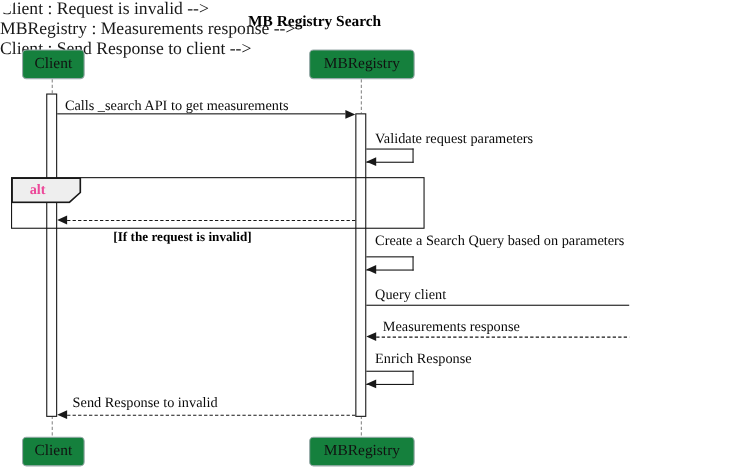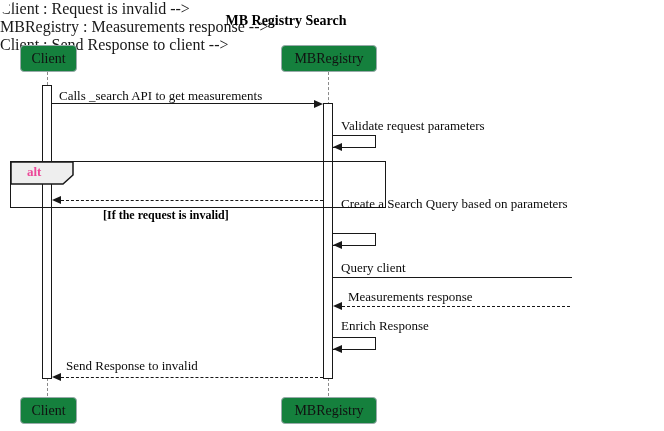--- a/index.html
+++ b/index.html
@@ -95,21 +95,21 @@
     </svg>
     <div class="alt-op" style="left:27px;top:164px;">alt</div>
     <div class="alt-guard" style="left:103px;top:182px;margin-top:26px;">[If the request is invalid]</div>
      Client : Request is invalid --&gt;
     <div class="line dashed" style="left:61px;top:200px;width:262px;"></div>
     <div class="ah left" style="left:52px;top:196px;"></div>
   </div>
 
   
   <div>
-    <div class="msg-label" style="left:341px;top:196px;">Create a Search Query based on parameters</div>
+    <div class="msg-label" style="left:341px;top:211px;">Create a Search Query based on parameters</div>
     <div class="selfmsg" style="left:333px;top:233px;"></div>
     <div class="ah left" style="left:333px;top:241px;"></div>
   </div>
 
   
   <div>
     <div class="msg-label" style="left:341px;top:260px;">Query client</div>
     <div class="line" style="left:333px;top:277px;width:293px;"></div>
     <div class="ah right" style="left:626px;top:274px;"></div>
   </div>

